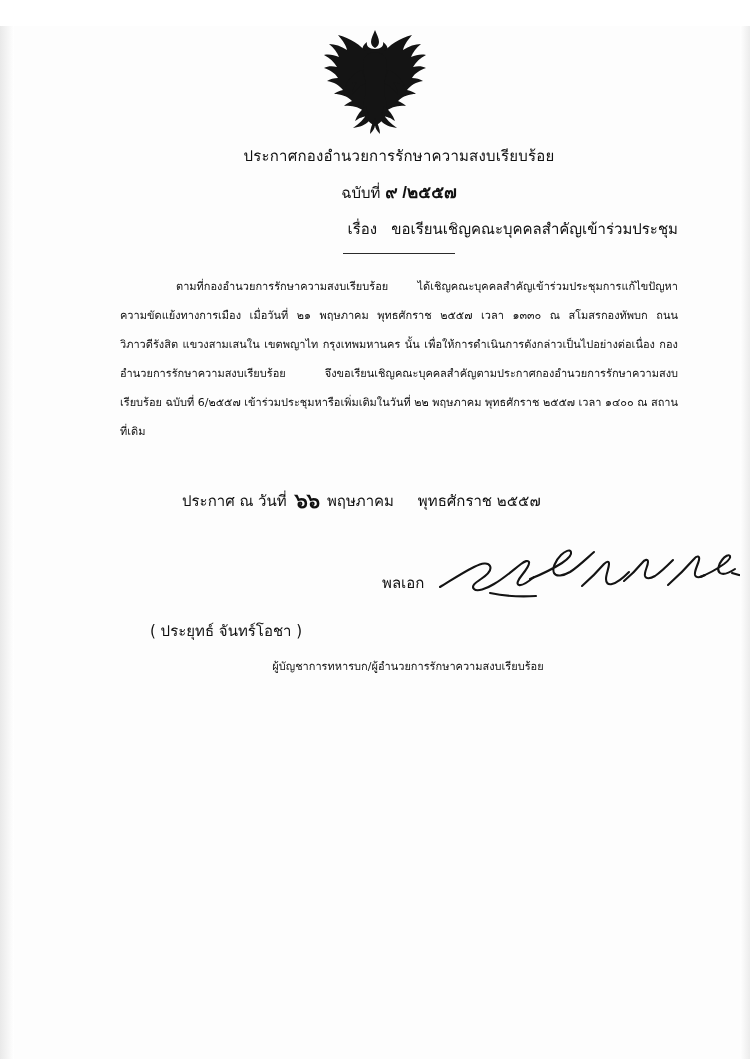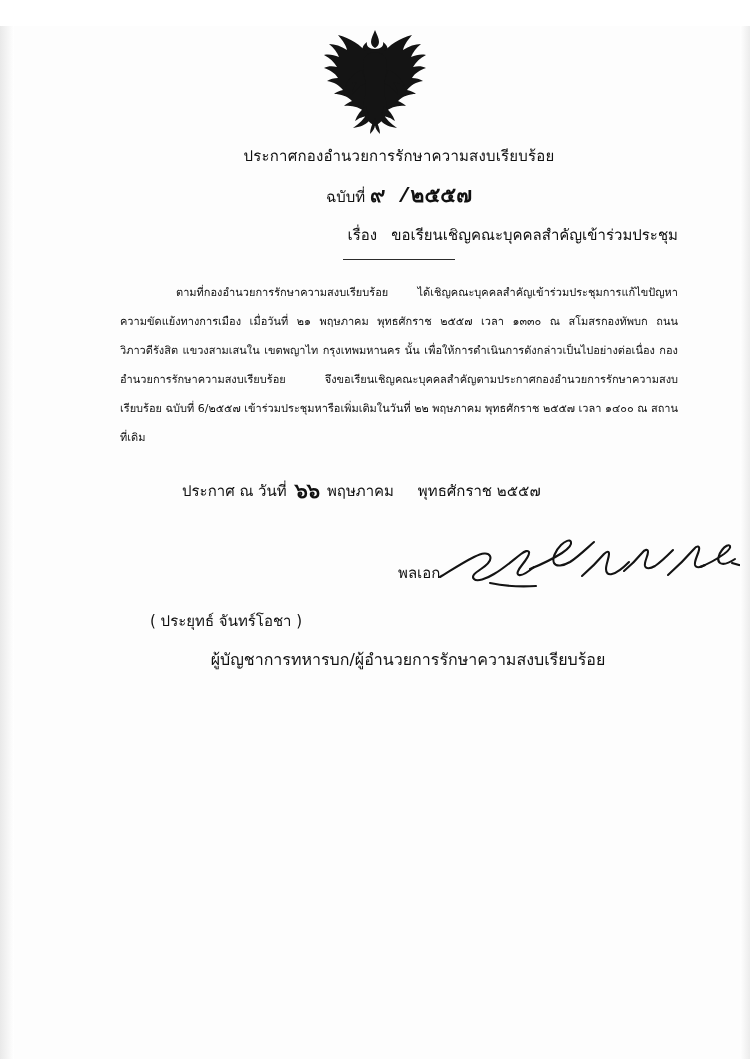--- a/index.html
+++ b/index.html
@@ -59,23 +59,23 @@
   .title-line {
     font-size: 15px;
     letter-spacing: 0.2px;
     margin-top: 10px;
   }
   .issue-line {
     font-size: 15px;
     margin-top: 10px;
   }
   .issue-number {
-    font-size: 21px;
+    font-size: 17px;
     font-weight: bold;
-    font-family: Liberation Mono, monospace;
+    font-family: Liberation Sans, sans-serif;
   }
   .subject-line {
     font-size: 15px;
     margin-top: 12px;
     text-align: right;
   }
   .divider {
     width: 112px;
     margin: 12px auto 0 auto;
     border-top: 1.4px solid #2b2b2b;
@@ -90,61 +90,61 @@
   }
   .para.indent {
     text-indent: 56px;
   }
   .para-2 {
     margin-top: 14px;
   }
 
   .announce-line {
     font-size: 15px;
-    margin-top: 20px;
+    margin-top: 36px;
     padding-left: 62px;
   }
   .handwritten-date {
     font-family: "DejaVu Serif", serif;
     font-size: 21px;
     font-weight: bold;
     letter-spacing: -1px;
     padding: 0 3px;
     position: relative;
     top: 2px;
   }
 
   .sign-block {
     margin-top: 34px;
     position: relative;
     height: 60px;
   }
   .rank {
     position: absolute;
-    left: 278px;
+    left: 262px;
     top: 22px;
     font-size: 15px;
   }
   .signature {
     position: absolute;
     left: 312px;
     top: -8px;
     width: 330px;
     height: 66px;
   }
 
   .name-line {
     text-align: left;
     font-size: 15px;
     margin-top: 10px;
     padding-left: 30px;
   }
   .position-line {
     text-align: center;
-    font-size: 16px;
+    font-size: 11px;
     margin-top: 14px;
     padding-left: 18px;
   }
 </style>
 </head>
 <body>
 
 <div class="page">
 
   <svg class="emblem" viewBox="0 0 130 108" aria-hidden="true">

